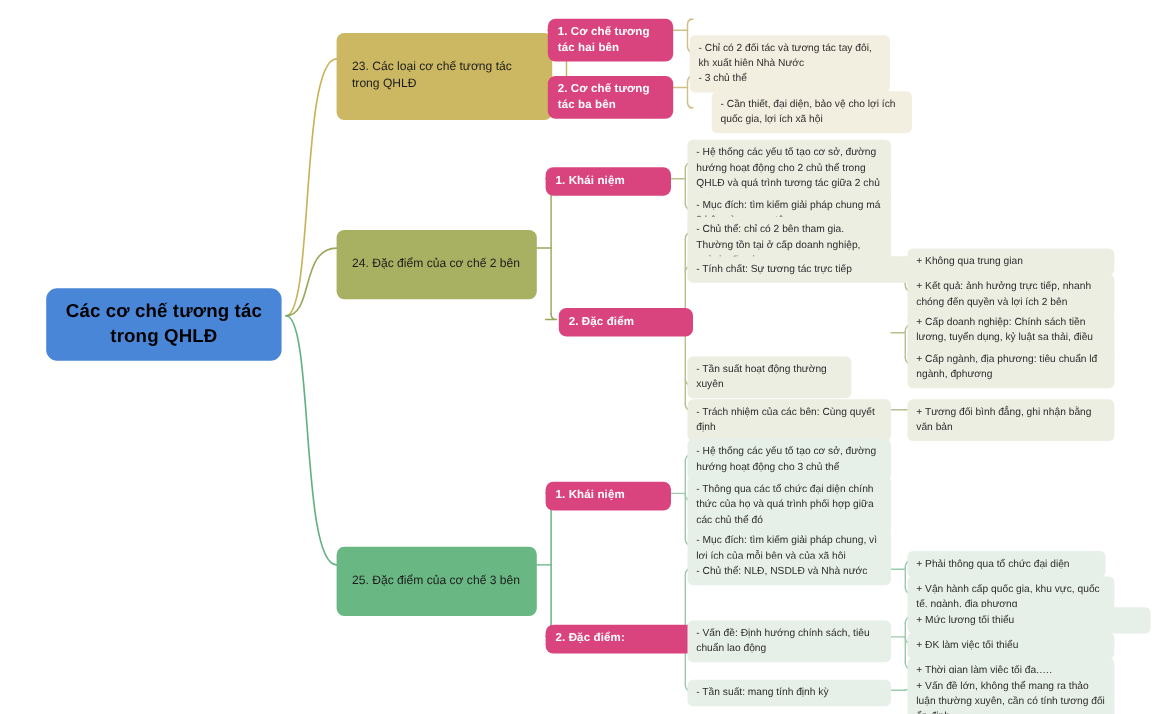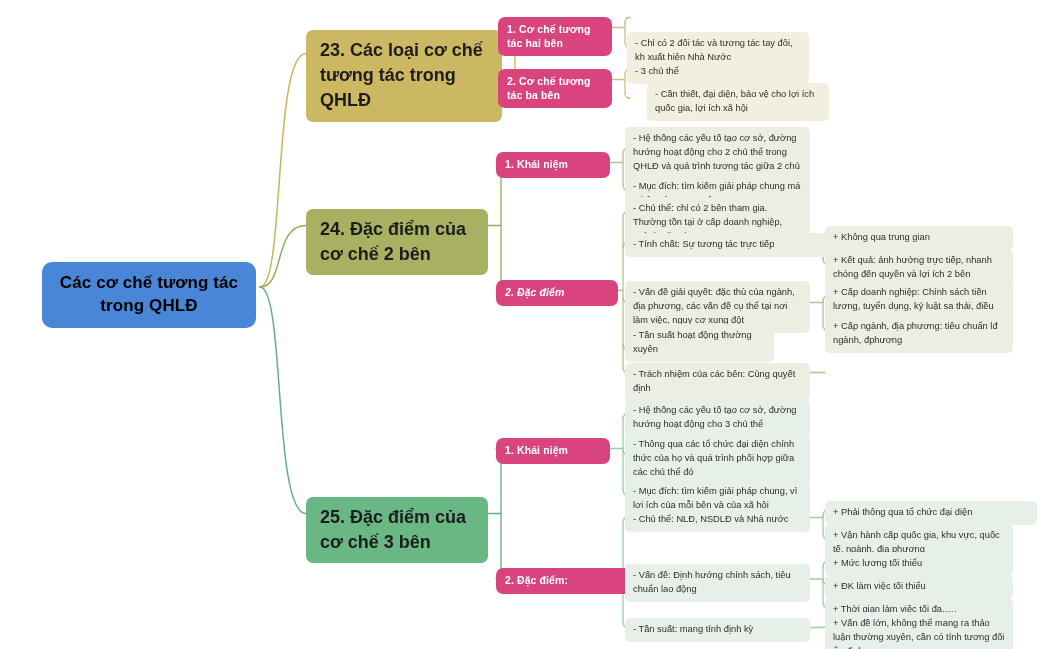--- a/index.html
+++ b/index.html
@@ -48,24 +48,24 @@
     font-weight: bold;
     line-height: 1.35;
     justify-content: center;
     text-align: center;
     padding: 10px 14px;
     letter-spacing: 0.1px;
   }
 
   
   .l1 {
-    font-size: 18px;
-    font-weight: bold;
+    font-size: 11px;
+    font-weight: normal;
     color: #1d1d1d;
-    padding: 8px 14px;
+    padding: 24px 14px;
     line-height: 1.4;
     border-radius: 7px;
   }
   .l1.gold   { background: #ccb862; }
   .l1.olive  { background: #a8b061; }
   .l1.green  { background: #69b783; }
 
   
   .l2 {
     background: #d9447f;
@@ -188,50 +188,50 @@
     </div>
     <div class="node l2" style="left: 496px; top: 152px; width: 114px; min-height: 21px;">
       <span>1. Khái niệm</span>
     </div>
     <div class="node leaf sage" style="left: 625px; top: 127px; width: 185px; min-height: 43px;">
       <span>- Hệ thống các yếu tố tạo cơ sở, đường hướng hoạt động cho 2 chủ thể trong QHLĐ và quá trình tương tác giữa 2 chủ thể đó</span>
     </div>
     <div class="node leaf sage" style="left: 625px; top: 175px; width: 185px; min-height: 30px;">
       <span>- Mục đích: tìm kiếm giải pháp chung má 2 bên cùng quan tâm</span>
     </div>
-    <div class="node l2" style="left: 496px; top: 280px; width: 122px; min-height: 21px; font-style: italic;">
+    <div class="node l2" style="left: 508px; top: 280px; width: 122px; min-height: 21px;">
       <span>2. Đặc điểm</span>
     </div>
     <div class="node leaf sage" style="left: 625px; top: 197px; width: 185px; min-height: 30px;">
       <span>- Chủ thể: chỉ có 2 bên tham gia. Thường tồn tại ở cấp doanh nghiệp, ngành, địa phương</span>
     </div>
     <div class="node leaf sage" style="left: 625px; top: 233px; width: 213px; min-height: 19px;">
       <span>- Tính chất: Sự tương tác trực tiếp</span>
     </div>
     <div class="node leaf sage" style="left: 825px; top: 226px; width: 188px; min-height: 19px;">
       <span>+ Không qua trung gian</span>
     </div>
     <div class="node leaf sage" style="left: 825px; top: 249px; width: 188px; min-height: 30px;">
       <span>+ Kết quả: ảnh hưởng trực tiếp, nhanh chóng đến quyền và lợi ích 2 bên</span>
     </div>
-    <div class="node leaf sage" style="left: 625px; top: 281px; width: 185px; min-height: 43px;">
-      <span>- Vấn đề giải quyết: đặc thù của ngành, địa phương, các vấn đề cụ thể tại nơi làm việc, nguy cơ xung đột</span>
-    </div>
     <div class="node leaf sage" style="left: 825px; top: 281px; width: 188px; min-height: 30px;">
       <span>+ Cấp doanh nghiệp: Chính sách tiền lương, tuyển dụng, kỷ luật sa thải, điều kiện việc làm,…</span>
     </div>
     <div class="node leaf sage" style="left: 825px; top: 315px; width: 188px; min-height: 30px;">
       <span>+ Cấp ngành, địa phương: tiêu chuẩn lđ ngành, đphương</span>
     </div>
     <div class="node leaf sage" style="left: 625px; top: 324px; width: 149px; min-height: 19px;">
       <span>- Tần suất hoạt động thường xuyên</span>
     </div>
     <div class="node leaf sage" style="left: 625px; top: 363px; width: 185px; min-height: 19px;">
       <span>- Trách nhiệm của các bên: Cùng quyết định</span>
     </div>
+    <div class="node leaf sage" style="left: 825px; top: 363px; width: 188px; min-height: 19px;">
+      <span>+ Tương đối bình đẳng, ghi nhận bằng văn bản</span>
+    </div>
     <div class="node l1 green" style="left: 306px; top: 497px; width: 182px; min-height: 33px; align-items: flex-end;">
       <span>25. Đặc điểm của cơ chế 3 bên</span>
     </div>
     <div class="node l2" style="left: 496px; top: 438px; width: 114px; min-height: 21px;">
       <span>1. Khái niệm</span>
     </div>
     <div class="node leaf mint" style="left: 625px; top: 399px; width: 185px; min-height: 30px;">
       <span>- Hệ thống các yếu tố tạo cơ sở, đường hướng hoạt động cho 3 chủ thể</span>
     </div>
     <div class="node leaf mint" style="left: 625px; top: 433px; width: 185px; min-height: 43px;">
@@ -239,30 +239,30 @@
     </div>
     <div class="node leaf mint" style="left: 625px; top: 480px; width: 185px; min-height: 30px;">
       <span>- Mục đích: tìm kiếm giải pháp chung, vì lợi ích của mỗi bên và của xã hội</span>
     </div>
     <div class="node l2" style="left: 496px; top: 568px; width: 137px; min-height: 21px;">
       <span>2. Đặc điểm:</span>
     </div>
     <div class="node leaf mint" style="left: 625px; top: 508px; width: 185px; min-height: 19px;">
       <span>- Chủ thể: NLĐ, NSDLĐ và Nhà nước</span>
     </div>
-    <div class="node leaf mint" style="left: 825px; top: 501px; width: 212px; min-height: 19px;">
+    <div class="node leaf mint" style="left: 825px; top: 501px; width: 180px; min-height: 19px;">
       <span>+ Phải thông qua tổ chức đại diện</span>
     </div>
     <div class="node leaf mint" style="left: 825px; top: 524px; width: 188px; min-height: 30px;">
       <span>+ Vận hành cấp quốc gia, khu vực, quốc tế, ngành, địa phương</span>
     </div>
     <div class="node leaf mint" style="left: 625px; top: 564px; width: 185px; min-height: 30px;">
       <span>- Vấn đề: Định hướng chính sách, tiêu chuẩn lao động</span>
     </div>
-    <div class="node leaf mint" style="left: 825px; top: 552px; width: 188px; min-height: 19px;">
+    <div class="node leaf mint" style="left: 825px; top: 552px; width: 221px; min-height: 19px;">
       <span>+ Mức lương tối thiểu</span>
     </div>
     <div class="node leaf mint" style="left: 825px; top: 575px; width: 188px; min-height: 19px;">
       <span>+ ĐK làm việc tối thiểu</span>
     </div>
     <div class="node leaf mint" style="left: 825px; top: 598px; width: 188px; min-height: 19px;">
       <span>+ Thời gian làm việc tối đa,….</span>
     </div>
     <div class="node leaf mint" style="left: 625px; top: 618px; width: 185px; min-height: 19px;">
       <span>- Tần suất: mang tính định kỳ</span>

